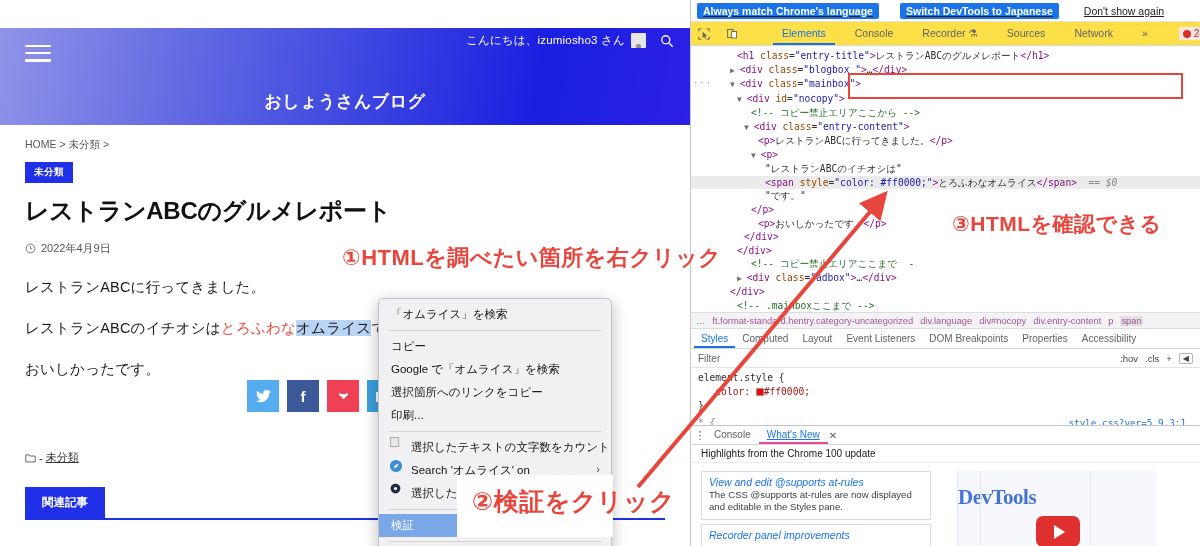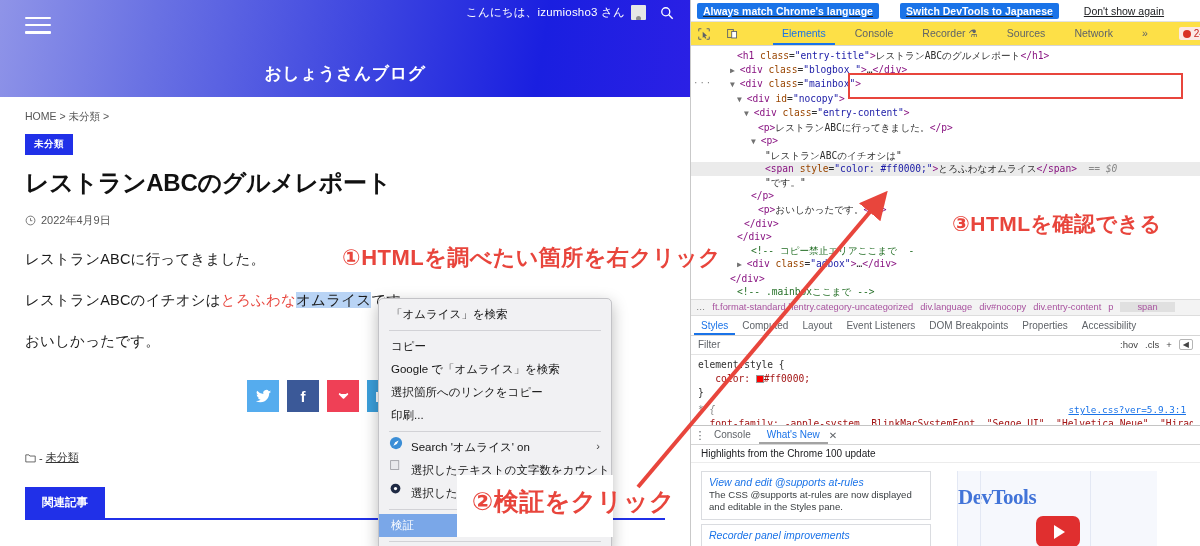--- a/index.html
+++ b/index.html
@@ -12,21 +12,21 @@
 
   
   #blog-pane{
     position:absolute; left:0; top:0; width:690px; height:546px;
     background:#fff; overflow:hidden;
   }
   .blog-header{
     position:relative; height:97px;
     background:linear-gradient(100deg,#8f94e8 0%,#6a72e3 22%,#3a42e0 55%,#1a1fe0 78%,#2b20e5 100%);
   }
-  .blog-topbar{ position:relative; height:28px; }
+  .blog-topbar{ position:relative; height:28px;margin-top:28px; }
   .greet-wrap{
     position:absolute; right:44px; top:5px;
     display:flex; align-items:center; gap:6px;
   }
   .greet-text{ color:#fff; font-size:11.5px; letter-spacing:.2px; white-space:nowrap; }
   .avatar-box{
     width:15px; height:15px; background:#e6e6e6; border-radius:1px;
     display:flex; align-items:flex-end; justify-content:center; overflow:hidden;
   }
   .avatar-head{ width:5px;height:5px;background:#8d8d8d;border-radius:50%; margin-bottom:-1px; }
@@ -173,21 +173,21 @@
     position:absolute; left:157px; top:27px; width:335px; height:26px;
     border:2.5px solid #e8453c; z-index:5;
   }
   .dots{ position:absolute; left:2px; top:31px; color:#888; font-size:9px; letter-spacing:1px;}
 
   .crumbbar{
     height:17px; background:#f3f3f3; border-top:1px solid #ddd; border-bottom:1px solid #ddd;
     display:flex; align-items:center; gap:7px; padding:0 5px; font-size:9.3px;
     color:#a8539f; white-space:nowrap; overflow:hidden;
   }
-  .crumbbar .cb-last{ background:#e0e0e0; padding:0 17px; }
+  .crumbbar .cb-last{ background:#e0e0e0; padding:0 1px; }
   .crumbbar .cb-dots{ color:#777; }
 
   .stylebar{
     height:20px; display:flex; align-items:center; border-bottom:1px solid #d5d5d5;
     padding:0 3px; background:#fff;
   }
   .stab{ padding:0 7px; font-size:10px; color:#5f6368; line-height:19px; height:19px;}
   .stab.active{ color:#1a73e8; border-bottom:2px solid #1a73e8; }
 
   .filterbar{
@@ -208,21 +208,21 @@
 
   .drawer{
     position:absolute; left:0; bottom:0; width:510px; height:121px;
     border-top:1px solid #c4c4c4; background:#fff;
   }
   .drawer-tabs{
     height:19px; display:flex; align-items:center; border-bottom:1px solid #d5d5d5; padding:0 3px;
   }
   .dkebab{ width:12px; text-align:center; color:#5f6368; font-size:11px; line-height:11px;}
   .dtab{ padding:0 8px; font-size:10px; color:#5f6368; line-height:18px; height:18px;}
-  .dtab.active{ color:#1a73e8; border-bottom:2px solid #a3a3a3; }
+  .dtab.active{ color:#1a73e8; border-bottom:2px solid #ec4899;text-decoration:underline; }
   .dclose{ font-size:10px; color:#5f6368; margin-left:1px; }
 
   .wn-head{
     height:18px; display:flex; align-items:center; padding:0 10px;
     font-size:10px; color:#202124; border-bottom:1px solid #ececec;
   }
   .wn-body{ display:flex; padding:8px 10px 0 10px; gap:26px; }
   .wn-cards{ width:230px; }
   .wn-card{
     border:1px solid #dadce0; padding:4px 7px 6px 7px; margin-bottom:4px;
@@ -331,36 +331,36 @@
   <div class="ctx-item plain">「オムライス」を検索</div>
   <div class="ctx-sep"></div>
   <div class="ctx-item plain">コピー</div>
   <div class="ctx-item plain">Google で「オムライス」を検索</div>
   <div class="ctx-item plain">選択箇所へのリンクをコピー</div>
   <div class="ctx-item plain">印刷...</div>
   <div class="ctx-sep"></div>
 
   <div class="ctx-row">
     <span class="ctx-ico">
+      <svg viewBox="0 0 16 16" width="13" height="13">
+          <rect x="2" y="2" width="10" height="11" fill="#e9e9ec" stroke="#9a9aa0"></rect>
+        </svg>
+    </span>
+    <div class="ctx-item">選択したテキストの文字数をカウント</div>
+  </div>
+
+  <div class="ctx-row">
+    <span class="ctx-ico">
       <svg viewBox="0 0 16 16" width="14" height="14">
           <circle cx="8" cy="8" r="7" fill="#3b8ed6"></circle>
           <path d="M11 5L7 7 5 11 9 9z" fill="#fff"></path>
         </svg>
     </span>
     <div class="ctx-item">Search 'オムライス' on</div>
     <span class="ctx-arrow">›</span>
-  </div>
-
-  <div class="ctx-row">
-    <span class="ctx-ico">
-      <svg viewBox="0 0 16 16" width="13" height="13">
-          <rect x="2" y="2" width="10" height="11" fill="#e9e9ec" stroke="#9a9aa0"></rect>
-        </svg>
-    </span>
-    <div class="ctx-item">選択したテキストの文字数をカウント</div>
   </div>
 
   <div class="ctx-row">
     <span class="ctx-ico">
       <svg viewBox="0 0 16 16" width="13" height="13">
           <circle cx="8" cy="8" r="6" fill="#1f2a44"></circle>
           <circle cx="8" cy="8" r="2" fill="#fff"></circle>
         </svg>
     </span>
     <div class="ctx-item">選択したテキストを翻訳</div>
@@ -439,20 +439,21 @@
     </span>
   </div>
 
   <div class="dom" id="dom-tree">
     <div class="dots">···</div>
     <div class="redbox"></div>
   <div class="dl" style="padding-left: 46px;"><span class="tg">&lt;h1</span> <span class="at">class</span><span class="pun">=</span><span class="av">"entry-title"</span><span class="tg">&gt;</span><span class="tx">レストランABCのグルメレポート</span><span class="tg">&lt;/h1&gt;</span></div>
       <div class="dl" style="padding-left: 39px;"><span class="tri">▶ </span><span class="tg">&lt;div</span> <span class="at">class</span><span class="pun">=</span><span class="av">"blogbox "</span><span class="tg">&gt;</span><span class="pun">…</span><span class="tg">&lt;/div&gt;</span></div>
       <div class="dl" style="padding-left: 39px;"><span class="tri">▼ </span><span class="tg">&lt;div</span> <span class="at">class</span><span class="pun">=</span><span class="av">"mainbox"</span><span class="tg">&gt;</span></div>
       <div class="dl" style="padding-left: 46px;"><span class="tri">▼ </span><span class="tg">&lt;div</span> <span class="at">id</span><span class="pun">=</span><span class="av">"nocopy"</span><span class="tg">&gt;</span></div>
+      <div class="dl" style="padding-left: 60px;"><span class="cm">&lt;!-- コピー禁止エリアここから --&gt;</span></div>
       <div class="dl" style="padding-left: 53px;"><span class="tri">▼ </span><span class="tg">&lt;div</span> <span class="at">class</span><span class="pun">=</span><span class="av">"entry-content"</span><span class="tg">&gt;</span></div>
       <div class="dl" style="padding-left: 67px;"><span class="tg">&lt;p&gt;</span><span class="tx">レストランABCに行ってきました。</span><span class="tg">&lt;/p&gt;</span></div>
       <div class="dl" style="padding-left: 60px;"><span class="tri">▼ </span><span class="tg">&lt;p&gt;</span></div>
       <div class="dl" style="padding-left: 74px;"><span class="tx">"レストランABCのイチオシは"</span></div>
       <div class="dl hl" style="padding-left: 74px;"><span class="tg">&lt;span</span> <span class="at">style</span><span class="pun">=</span><span class="av">"color: #ff0000;"</span><span class="tg">&gt;</span><span class="tx">とろふわなオムライス</span><span class="tg">&lt;/span&gt;</span>  <span class="gr">== $0</span></div>
       <div class="dl" style="padding-left: 74px;"><span class="tx">"です。"</span></div>
       <div class="dl" style="padding-left: 60px;"><span class="tg">&lt;/p&gt;</span></div>
       <div class="dl" style="padding-left: 67px;"><span class="tg">&lt;p&gt;</span><span class="tx">おいしかったです。</span><span class="tg">&lt;/p&gt;</span></div>
       <div class="dl" style="padding-left: 53px;"><span class="tg">&lt;/div&gt;</span></div>
       <div class="dl" style="padding-left: 46px;"><span class="tg">&lt;/div&gt;</span></div>

